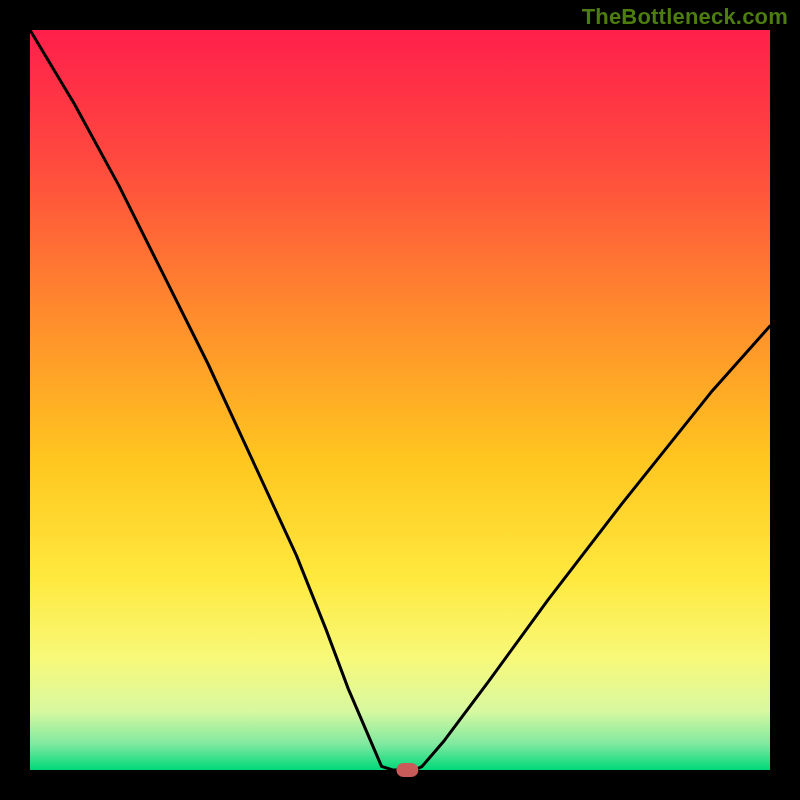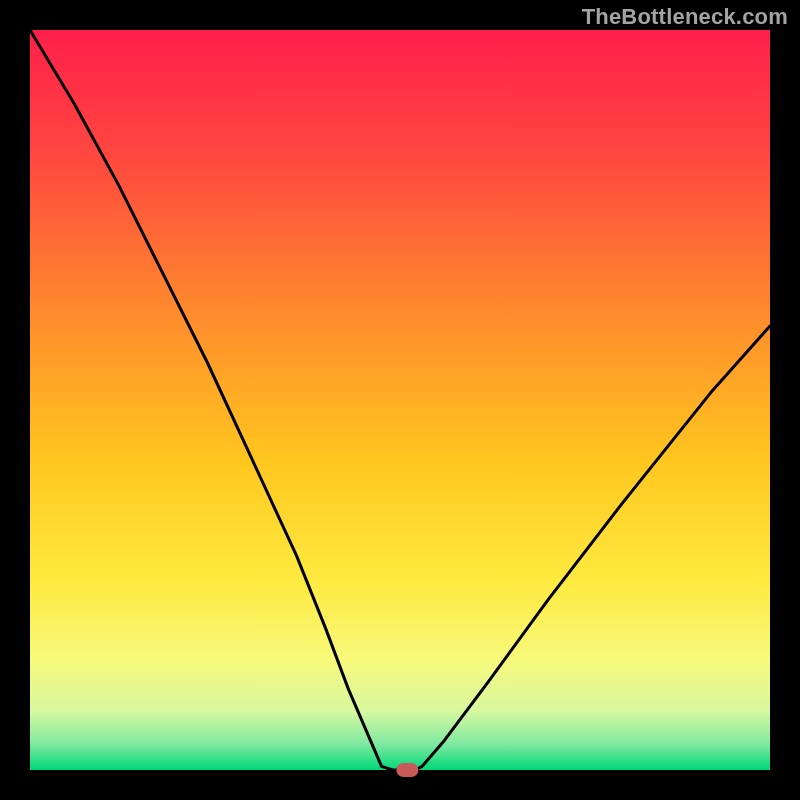--- a/index.html
+++ b/index.html
@@ -18,21 +18,21 @@
   }
   svg {
     display: block;
   }
   .attribution {
     position: absolute;
     top: 4px;
     right: 12px;
     font-size: 22px;
     font-weight: 600;
-    color: #a3a3a3;
+    color: #4d7c0f;
     letter-spacing: 0.2px;
   }
 </style>
 </head>
 <body>
 
 <div class="chart-wrap">
   <svg id="chart-svg" width="800" height="800" viewBox="0 0 800 800">
       <defs>
         <linearGradient id="bg-grad" x1="0" y1="0" x2="0" y2="1">

